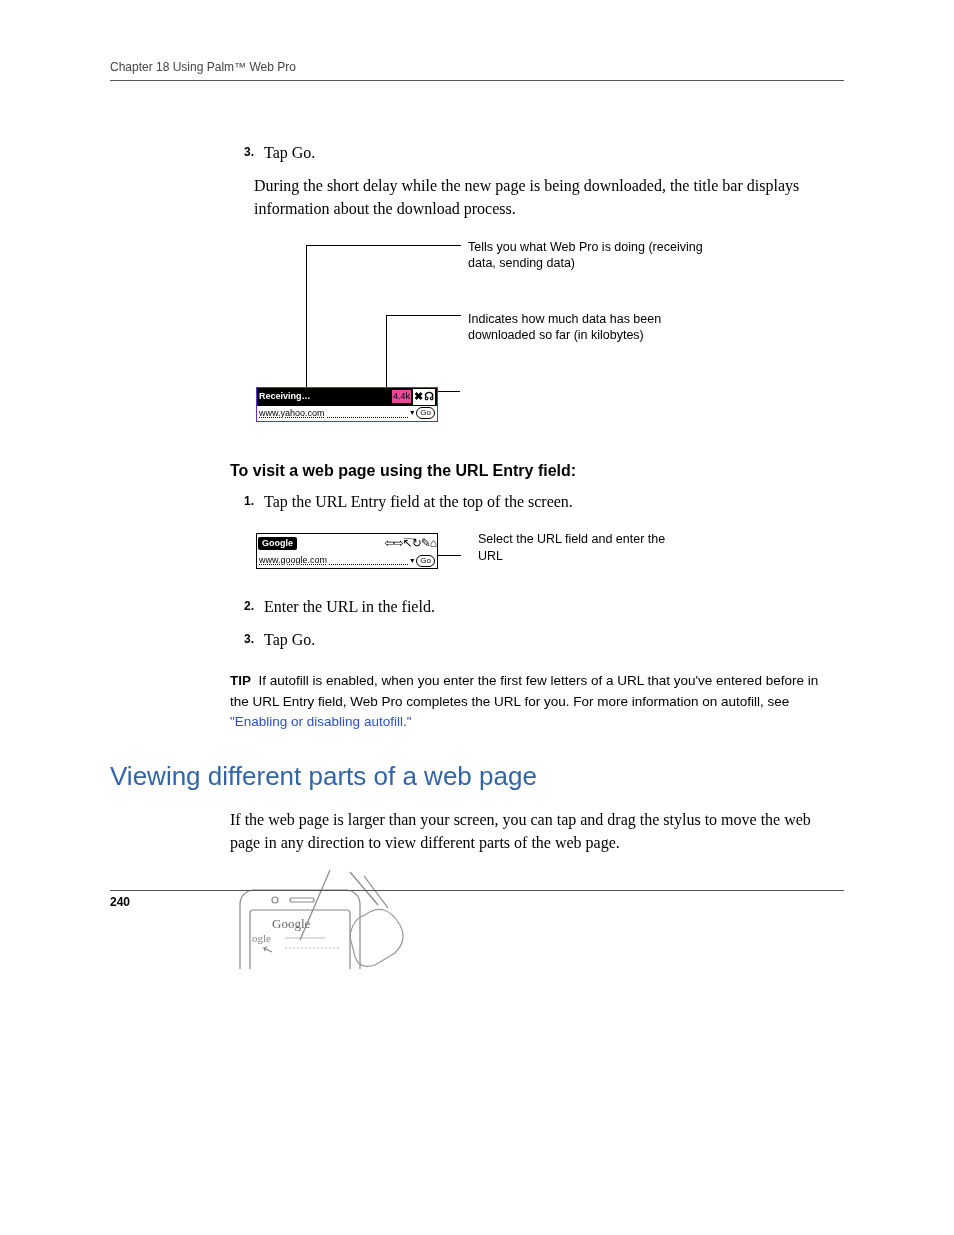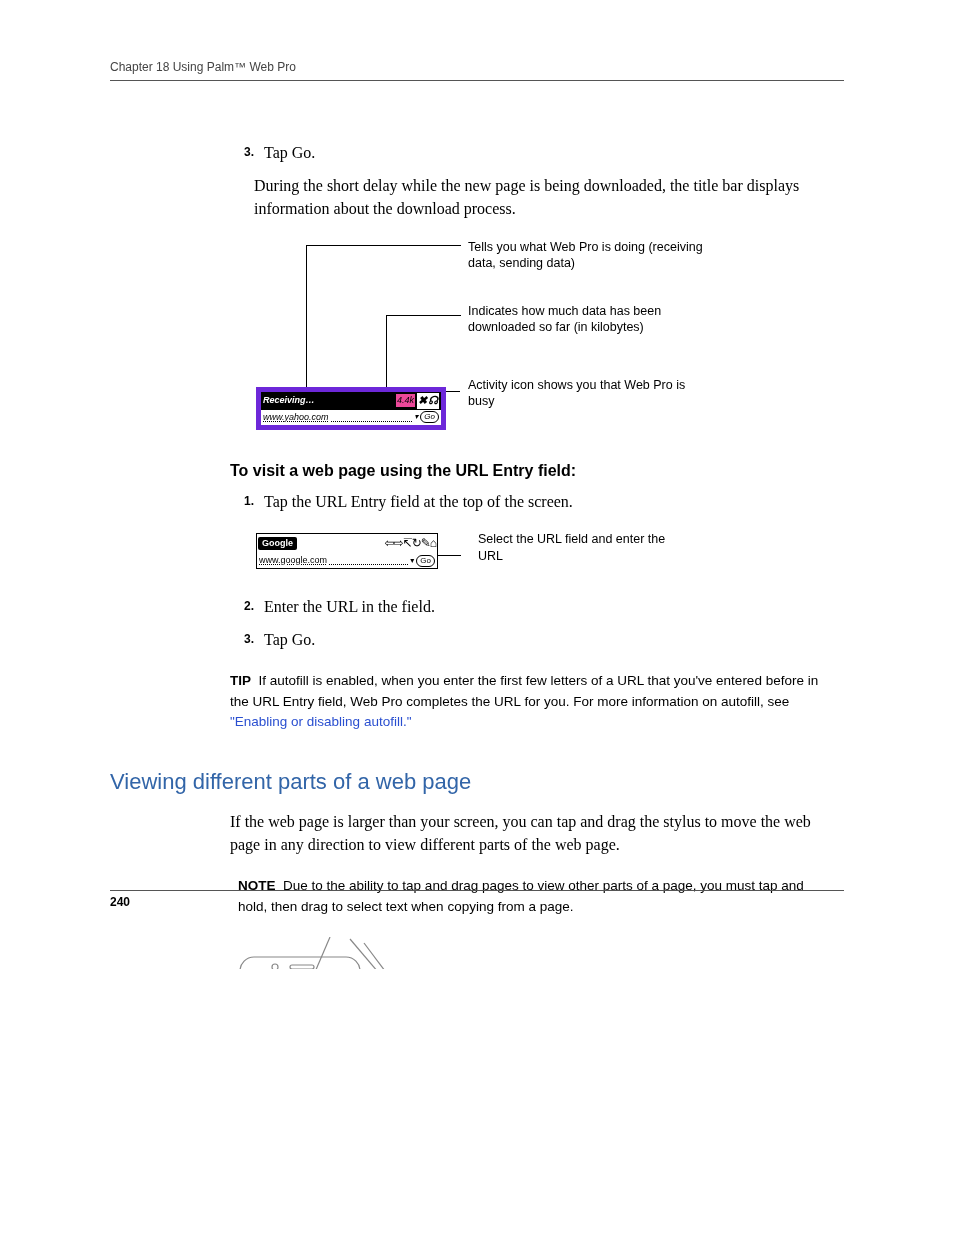--- a/index.html
+++ b/index.html
@@ -52,24 +52,23 @@
   .figure1 {
     position: relative;
     height: 190px;
     margin: 18px 0 30px 26px;
   }
   .palm-bar {
     position: absolute;
     left: 0;
     top: 148px;
     width: 180px;
-    border: 5px solid #6d28d9;
+    border: 1px solid #6d28d9;
     font-family: Arial, Helvetica, sans-serif;
     font-size: 9px;
-    font-style: italic;
   }
   .palm-row1 {
     display: flex;
     align-items: center;
     background: #000;
     color: #fff;
     font-weight: bold;
     padding: 1px 2px;
   }
   .palm-row1 .kb {
@@ -166,23 +165,23 @@
   }
   .tip-label, .note-label {
     font-weight: bold;
   }
   .link {
     color: #2a4fd0;
   }
   .h2 {
     font-family: "Arial Narrow", Arial, Helvetica, sans-serif;
     font-stretch: condensed;
-    font-size: 22px;
+    font-size: 26px;
     color: #3265a8;
-    margin: 34px 0 12px -120px;
+    margin: 26px 0 12px -120px;
   }
   .page-num {
     position: absolute;
     left: 110px;
     bottom: 60px;
     font-family: Arial, Helvetica, sans-serif;
     font-weight: bold;
     font-size: 12px;
   }
   .footer-rule {
@@ -229,22 +228,21 @@
         </div>
         <div class="palm-row2">
           <span class="dotted">www.yahoo.com</span>
           <span style="flex:1; border-bottom:1px dotted #000; margin:0 2px; height:8px"></span>
           <span class="tri">▾</span>
           <span class="go-btn">Go</span>
         </div>
       </div>
 
       <div class="callout" style="left:212px; top:0">Tells you what Web Pro is doing (receiving data, sending data)</div>
-      <div class="callout" style="left:212px; top:64px">Indicates how much data has been downloaded so far (in kilobytes)</div>
-      <div class="callout" style="left:212px; top:138px">Activity icon shows you that Web Pro is busy</div>
+      <div class="callout" style="left:212px; top:72px">Indicates how much data has been downloaded so far (in kilobytes)</div>
     </div>
 
     <div class="subhead">To visit a web page using the URL Entry field:</div>
 
     <div class="step">
       <div class="step-num">1.</div>
       <div class="step-text">Tap the URL Entry field at the top of the screen.</div>
     </div>
 
     <div class="figure2">
@@ -274,23 +272,20 @@
     </div>
 
     <p class="sans-para" style="margin-left:0">
       <span class="tip-label">TIP</span>&nbsp;&nbsp;<span>If autofill is enabled, when you enter the first few letters of a URL that you've entered before in the URL Entry field, Web Pro completes the URL for you. For more information on autofill, see </span><span class="link">"Enabling or disabling autofill."</span>
     </p>
 
     <div class="h2">Viewing different parts of a web page</div>
 
     <p class="serif-para">If the web page is larger than your screen, you can tap and drag the stylus to move the web page in any direction to view different parts of the web page.</p>
 
-    <p class="sans-para">
-      <span class="note-label">NOTE</span>&nbsp;&nbsp;<span>Due to the ability to tap and drag pages to view other parts of a page, you must tap and hold, then drag to select text when copying from a page.</span>
-    </p>
 
     <div class="device-fig">
       <svg width="180" height="230" viewBox="0 0 180 230">
         <g stroke="#888" stroke-width="1.2" fill="none">
           <rect x="10" y="20" width="120" height="195" rx="14" fill="#fff"></rect>
           <rect x="20" y="40" width="100" height="120" rx="3" fill="#fff"></rect>
           <circle cx="45" cy="30" r="3"></circle>
           <rect x="60" y="28" width="24" height="4" rx="2"></rect>
 
           <ellipse cx="70" cy="190" rx="22" ry="14"></ellipse>

